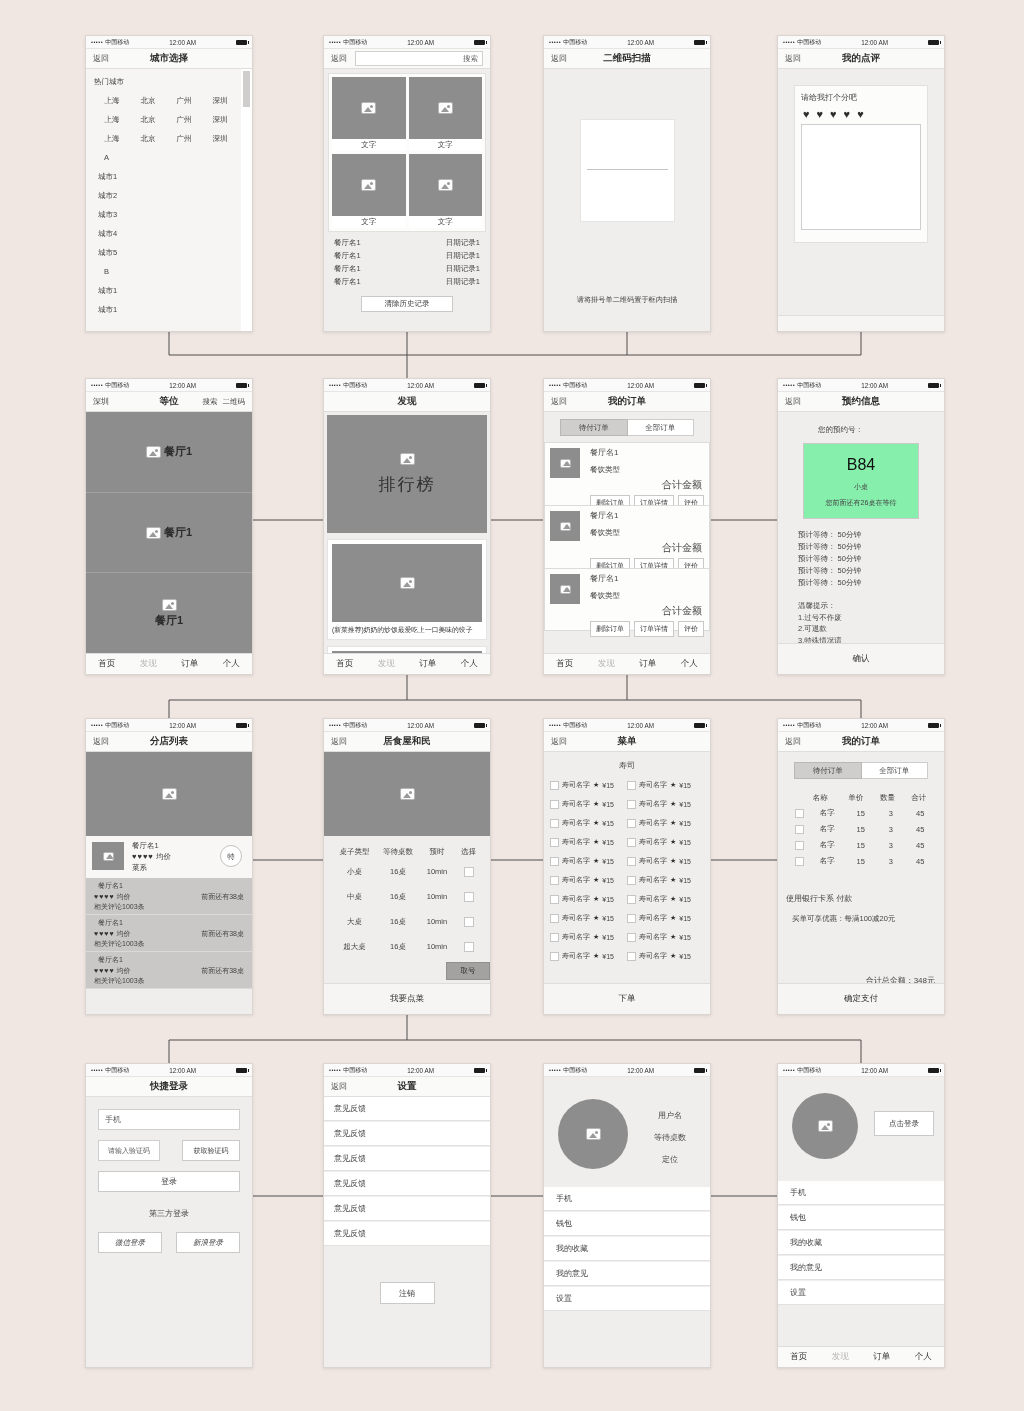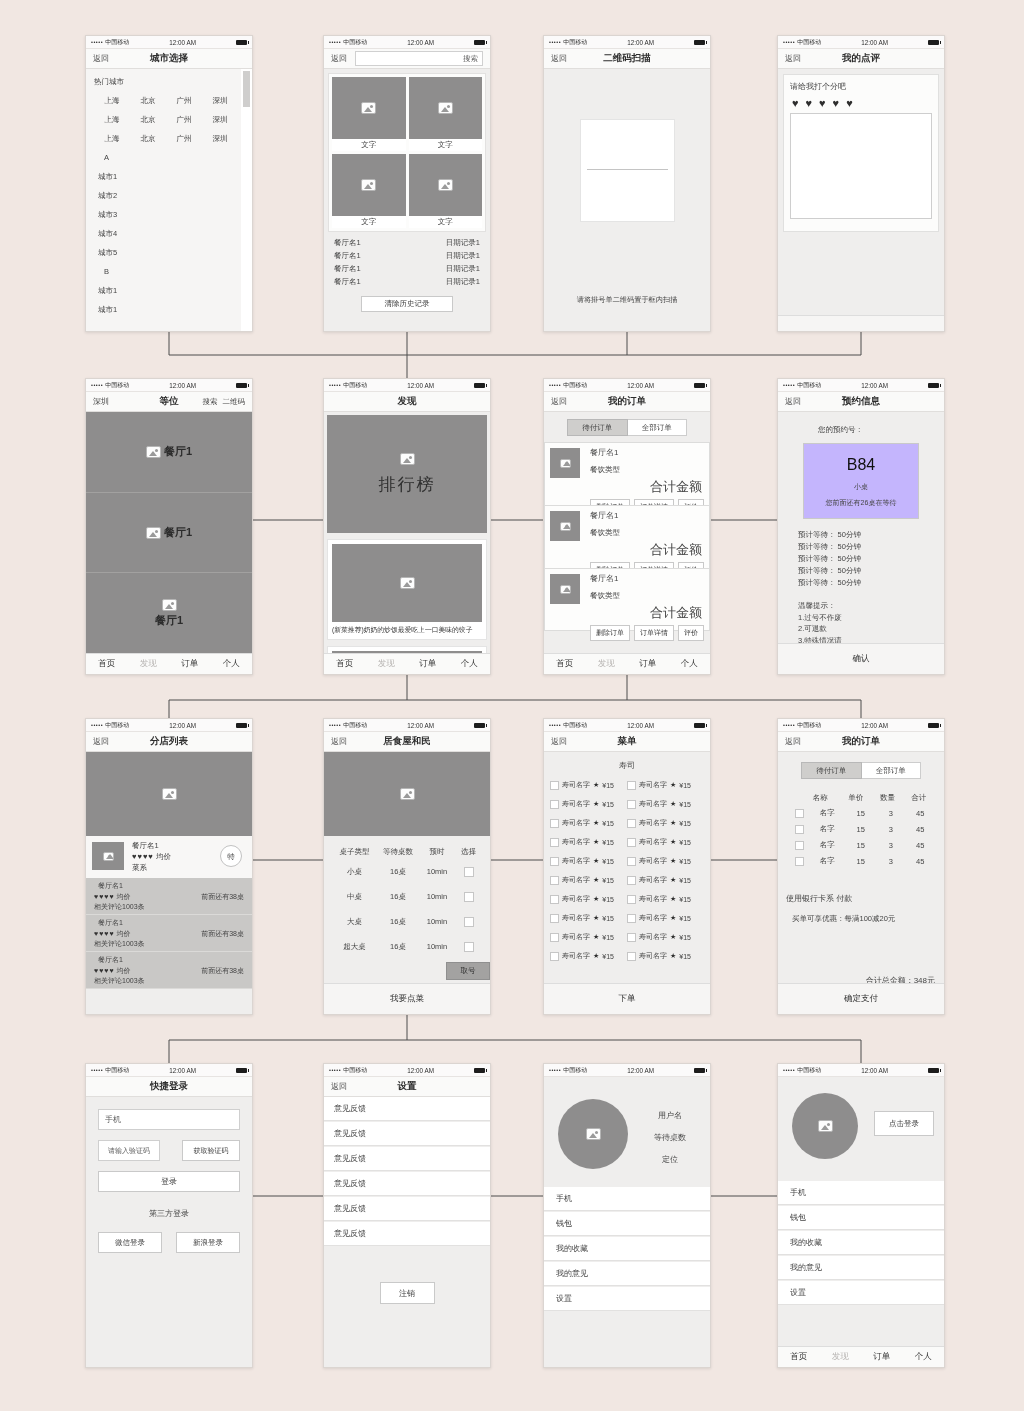--- a/index.html
+++ b/index.html
@@ -23,21 +23,21 @@
 .tabbar{height:21px;flex:none;display:flex;align-items:center;justify-content:space-around;background:#fafaf9;border-top:1px solid #ddd;font-size:8.5px;color:#363636;}
 .tabbar .dim{color:#b7b4b2;}
 .botbar{position:absolute;left:0;right:0;bottom:0;height:31px;background:#f6f5f4;border-top:1px solid #ddd;display:flex;align-items:center;justify-content:center;font-size:8.5px;color:#333;}
 .imgph{background:#8e8d8d;display:flex;align-items:center;justify-content:center;}
 .glyph{width:15px;height:12px;background:#fdfdfd;border:1px solid #b5b5b5;border-radius:2px;position:relative;overflow:hidden;flex:none;}
 .glyph:before{content:"";position:absolute;left:2px;bottom:1px;border-left:4px solid transparent;border-right:4px solid transparent;border-bottom:5px solid #9a9a9a;}
 .glyph:after{content:"";position:absolute;right:2px;top:2px;width:3px;height:3px;border-radius:50%;background:#9a9a9a;}
 .glyph.sm{width:11px;height:9px;}
 .btn{background:#fff;border:1px solid #c9c9c9;display:flex;align-items:center;justify-content:center;color:#3e3e3e;}
 .cb{width:10px;height:10px;background:#fff;border:1px solid #c6c6c6;flex:none;display:inline-block;}
-.seg{margin:0 auto;width:120px;display:flex;height:17px;font-size:7.5px;}
+.seg{margin:0 auto;width:134px;display:flex;height:17px;font-size:7.5px;}
 .seg .on{flex:1;background:#cfcecc;border:1px solid #b8b8b8;display:flex;align-items:center;justify-content:center;}
 .seg .off{flex:1;background:#fff;border:1px solid #cdcdcd;border-left:none;display:flex;align-items:center;justify-content:center;}
 
 #s1 .body{background:#f6f5f4;}
 #s1 .cs-scroll{position:absolute;right:0;top:0;bottom:0;width:11px;background:#fff;}
 #s1 .cs-thumb{position:absolute;right:2px;top:2px;width:7px;height:36px;background:#cfcecd;}
 #s1 .cs-list{padding:3px 14px 0 8px;line-height:19px;font-size:7.5px;}
 #s1 .cs-row{display:grid;grid-template-columns:repeat(4,1fr);text-align:center;}
 #s1 .cs-index{padding-left:10px;}
 #s1 .cs-item{padding-left:4px;}
@@ -48,21 +48,21 @@
 #s2 .tile{height:62px;}
 #s2 .cap{height:12px;text-align:center;font-size:7.5px;line-height:12px;background:#fff;}
 #s2 .hrow{display:flex;justify-content:space-between;padding:0 10px;line-height:13px;font-size:7.5px;}
 #s2 .hist{margin-top:4px;}
 #s2 .clear{margin:8px auto 0;width:92px;height:16px;font-size:7.5px;}
 
 #s3 .frame{position:absolute;left:36px;top:50px;width:95px;height:103px;background:#fff;border:1px solid #e4e4e4;}
 #s3 .scanline{position:absolute;left:6px;right:6px;top:49%;border-top:1px solid #c4c4c4;}
 #s3 .hint{position:absolute;left:0;right:0;bottom:26px;text-align:center;font-size:7.2px;color:#3f3f3f;}
 
-#s4 .card{margin:5px;background:#fcfcfb;border:1px solid #e0e0df;padding:6px;height:158px;}
+#s4 .card{margin:16px;background:#fcfcfb;border:1px solid #e0e0df;padding:6px;height:158px;}
 #s4 .prompt{font-size:8px;}
 #s4 .hearts{font-size:11px;letter-spacing:7px;margin:5px 0 4px 2px;color:#2d2d2d;}
 #s4 .ta{height:106px;background:#fff;border:1px solid #cecece;}
 #s4 .botbar{height:16px;}
 
 #s5 .nav .lft{font-size:8px;z-index:1;}
 #s5 .nav .rgt{margin-left:auto;z-index:1;display:flex;gap:5px;font-size:7.5px;}
 #s5 .banners{position:absolute;inset:0;display:flex;flex-direction:column;}
 #s5 .banner{flex:1;border-bottom:1px solid #a2a1a0;flex-direction:row;gap:3px;font-weight:bold;font-size:11px;color:#2c2c2c;}
 #s5 .banner.col{flex-direction:column;gap:2px;border-bottom:none;}
@@ -74,27 +74,27 @@
 #s6 .card .ct{font-size:6.8px;margin-top:3px;color:#383838;}
 #s6 .card2 .im{height:70px;}
 
 #s7 .body{padding-top:7px;}
 #s7 .ocards{margin-top:6px;}
 #s7 .ocard{position:relative;background:#fdfdfc;border:1px solid #dcdcdb;border-bottom:none;padding:4px 5px;height:63px;}
 #s7 .ocard:last-child{border-bottom:1px solid #dcdcdb;}
 #s7 .thumb{position:absolute;left:5px;top:5px;width:30px;height:30px;}
 #s7 .oname{margin-left:40px;font-size:8px;}
 #s7 .otype{margin-left:40px;margin-top:7px;font-size:7.5px;}
-#s7 .ototal{text-align:right;font-size:13px;margin-top:3px;padding-right:2px;}
+#s7 .ototal{text-align:right;font-size:10px;margin-top:3px;padding-right:2px;}
 #s7 .obtns{display:flex;justify-content:flex-end;gap:4px;margin-top:3px;}
 #s7 .obtns .btn{padding:2px 5px;font-size:7px;}
 
 #s8{font-size:7.5px;}
 #s8 .lbl{margin:13px 0 0 40px;}
-#s8 .rcard{width:116px;margin:8px auto 0;background:#c4b5fd;border:1px solid #c9c9c9;text-align:center;padding:8px 0 10px;}
+#s8 .rcard{width:116px;margin:8px auto 0;background:#86efac;border:1px solid #c9c9c9;text-align:center;padding:8px 0 10px;}
 #s8 .num{font-size:16px;color:#101010;margin:4px 0 8px;}
 #s8 .tbl{font-size:7px;margin-bottom:6px;}
 #s8 .queue{font-size:7px;}
 #s8 .waits{margin:10px 0 0 20px;line-height:12px;}
 #s8 .tips{margin:11px 0 0 20px;line-height:11.5px;}
 
 #s9 .hero{height:84px;}
 #s9 .feat{height:42px;background:#f8f7f6;position:relative;padding:4px 0 0 46px;font-size:7.5px;line-height:11px;}
 #s9 .fthumb{position:absolute;left:6px;top:6px;width:32px;height:28px;}
 #s9 .hearts{letter-spacing:1px;color:#333;}
@@ -128,21 +128,21 @@
 #s13 .inp{margin:12px 12px 0;height:21px;background:#fff;border:1px solid #cfcfcf;}
 #s13 .inp input{width:100%;height:100%;border:none;outline:none;background:transparent;font-size:8px;padding:0 6px;color:#444;}
 #s13 .inp input::placeholder{color:#5d5d5d;}
 #s13 .coderow{margin:10px 12px 0;display:flex;justify-content:space-between;}
 #s13 .codein{width:62px;height:21px;background:#fff;border:1px solid #cfcfcf;}
 #s13 .codein input{width:100%;height:100%;border:none;outline:none;background:transparent;font-size:7px;text-align:center;color:#444;}
 #s13 .codein input::placeholder{color:#5d5d5d;}
 #s13 .getcode{width:58px;height:21px;font-size:7px;}
 #s13 .loginbtn{margin:10px 12px 0;height:21px;font-size:8px;}
 #s13 .third{text-align:center;margin-top:16px;font-size:8px;}
-#s13 .socrow{margin:13px 12px 0;display:flex;justify-content:space-between;}
+#s13 .socrow{margin:13px 12px 0;display:flex;justify-content:space-between;font-style:italic;}
 #s13 .soc{width:64px;height:21px;font-size:7.5px;}
 
 #s14 .rows .li{height:24px;background:#fff;border-bottom:1px solid #e2e1e0;display:flex;align-items:center;padding-left:10px;font-size:8px;margin-bottom:1px;}
 #s14 .logout{margin:36px auto 0;width:55px;height:22px;font-size:8px;}
 
 .pf-top{position:relative;height:110px;}
 .pf-ava{position:absolute;left:14px;top:22px;width:70px;height:70px;border-radius:50%;}
 .pf-txt{position:absolute;left:96px;top:28px;width:60px;text-align:center;line-height:22px;font-size:8px;}
 .pf-rows .li{height:24px;background:#fff;border-bottom:1px solid #e2e1e0;display:flex;align-items:center;padding-left:12px;font-size:8px;margin-bottom:1px;}
 #s16 .pf-top{height:104px;}

